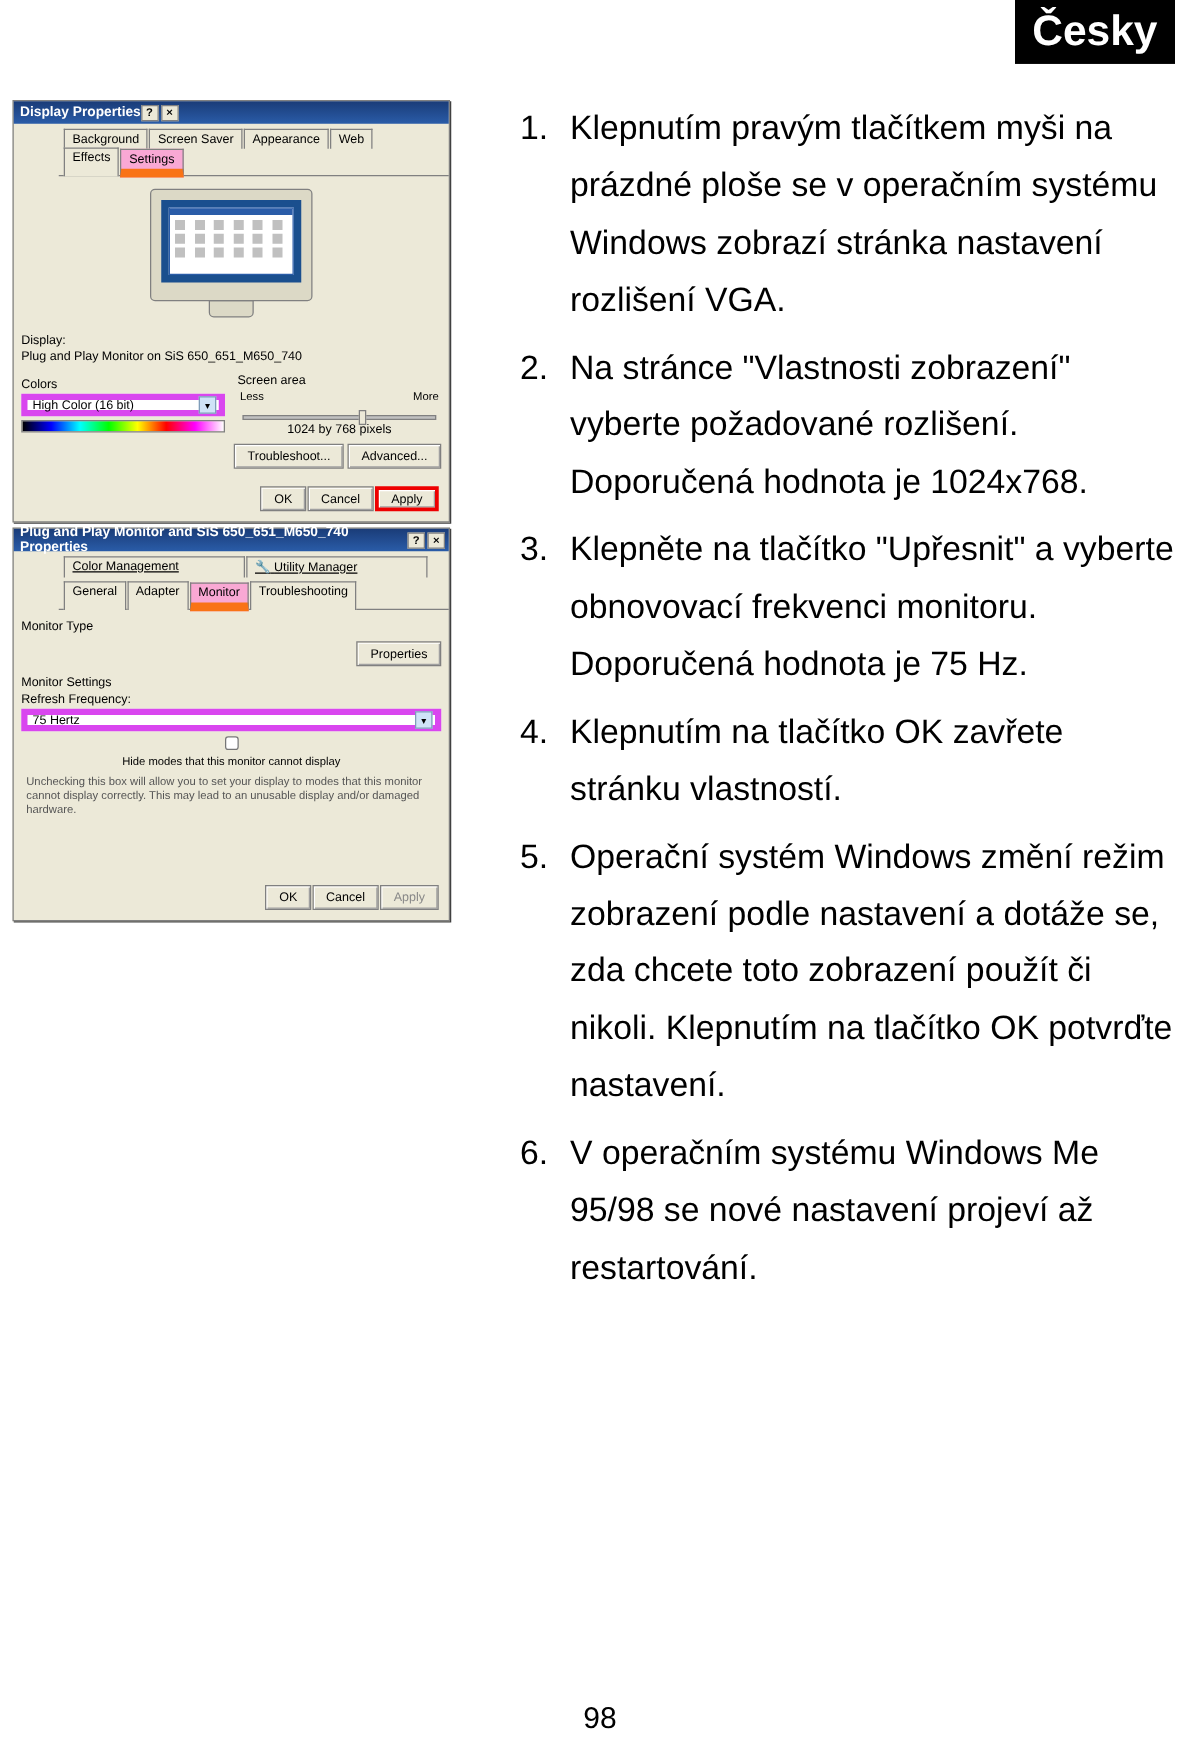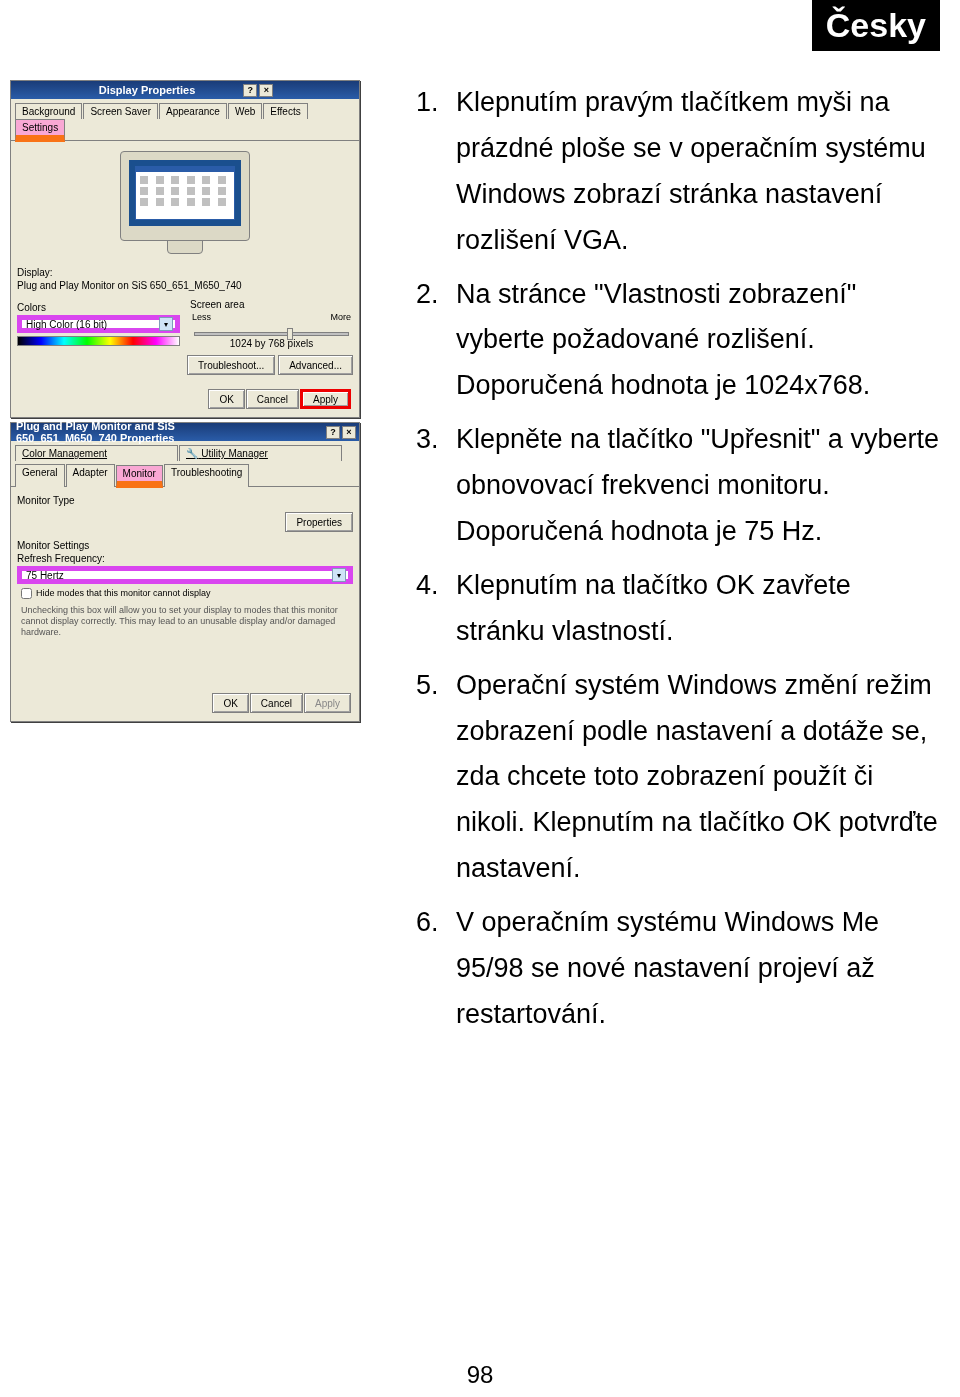--- a/index.html
+++ b/index.html
@@ -49,36 +49,36 @@
     margin-bottom: 4px;
   }
   .titlebar {
     height: 18px;
     background: linear-gradient(#1a3c78, #2a5ca8);
     color: #fff;
     font-size: 11px;
     font-weight: bold;
     display: flex;
     align-items: center;
-    justify-content: center;
+    justify-content: flex-start;
     padding: 0 3px 0 5px;
-    gap: 48px;
   }
   .tb-right { display:flex; gap:2px; }
   .tb-btn {
     width: 14px; height: 13px; background:#ece9d8; border:1px solid #808080;
     font-size:9px; line-height:10px; text-align:center; color:#000;
   }
   .tabs {
     display: flex;
     padding: 4px 16px 0 4px;
     gap: 0;
     border-bottom: 1px solid #808080;
     font-size: 10px;
     flex-wrap: wrap;
+    margin-left: 36px;
   }
   .tab {
     border: 1px solid #808080;
     border-bottom: none;
     padding: 2px 6px;
     background: #ece9d8;
     margin-right: 1px;
     margin-bottom:-1px;
     cursor: default;
     white-space: nowrap;
@@ -148,21 +148,21 @@
   .res-text { text-align:center; font-size:10px; margin-top:2px;}
   .dlg-btn {
     border:1px solid #808080; background:#ece9d8; height:20px;
     font-size:10px; padding:4px 10px; display:inline-flex; align-items:center;
     box-shadow: inset 1px 1px 0 #fff, inset -1px -1px 0 #a0a0a0;
   }
   .row-right { text-align:right; margin-top:6px; }
   .btn-row-bottom { display:flex; justify-content:flex-end; gap:1px; padding:8px;}
   .highlight-red { border:3px solid #e00; }
   .info-text { font-size:9px; color:#555; padding:2px 4px; line-height:1.2;}
-  .checkbox-row { font-size:9px; padding:4px; display:flex; align-items:flex-start; gap:4px;}
+  .checkbox-row { font-size:9px; padding:4px; display:flex; align-items:center; gap:4px;flex-direction:column;}
   .checkbox-row input { width:11px; height:11px; margin:0; }
   .small-monitor {
     width:22px; height:18px; background:#1a4f8e; border:2px solid #c0c0c0;
     display:inline-block; vertical-align:middle; margin-right:4px;
   }
 
   
   .right-col {
     flex: 1;
     padding: 0 20px 0 30px;

